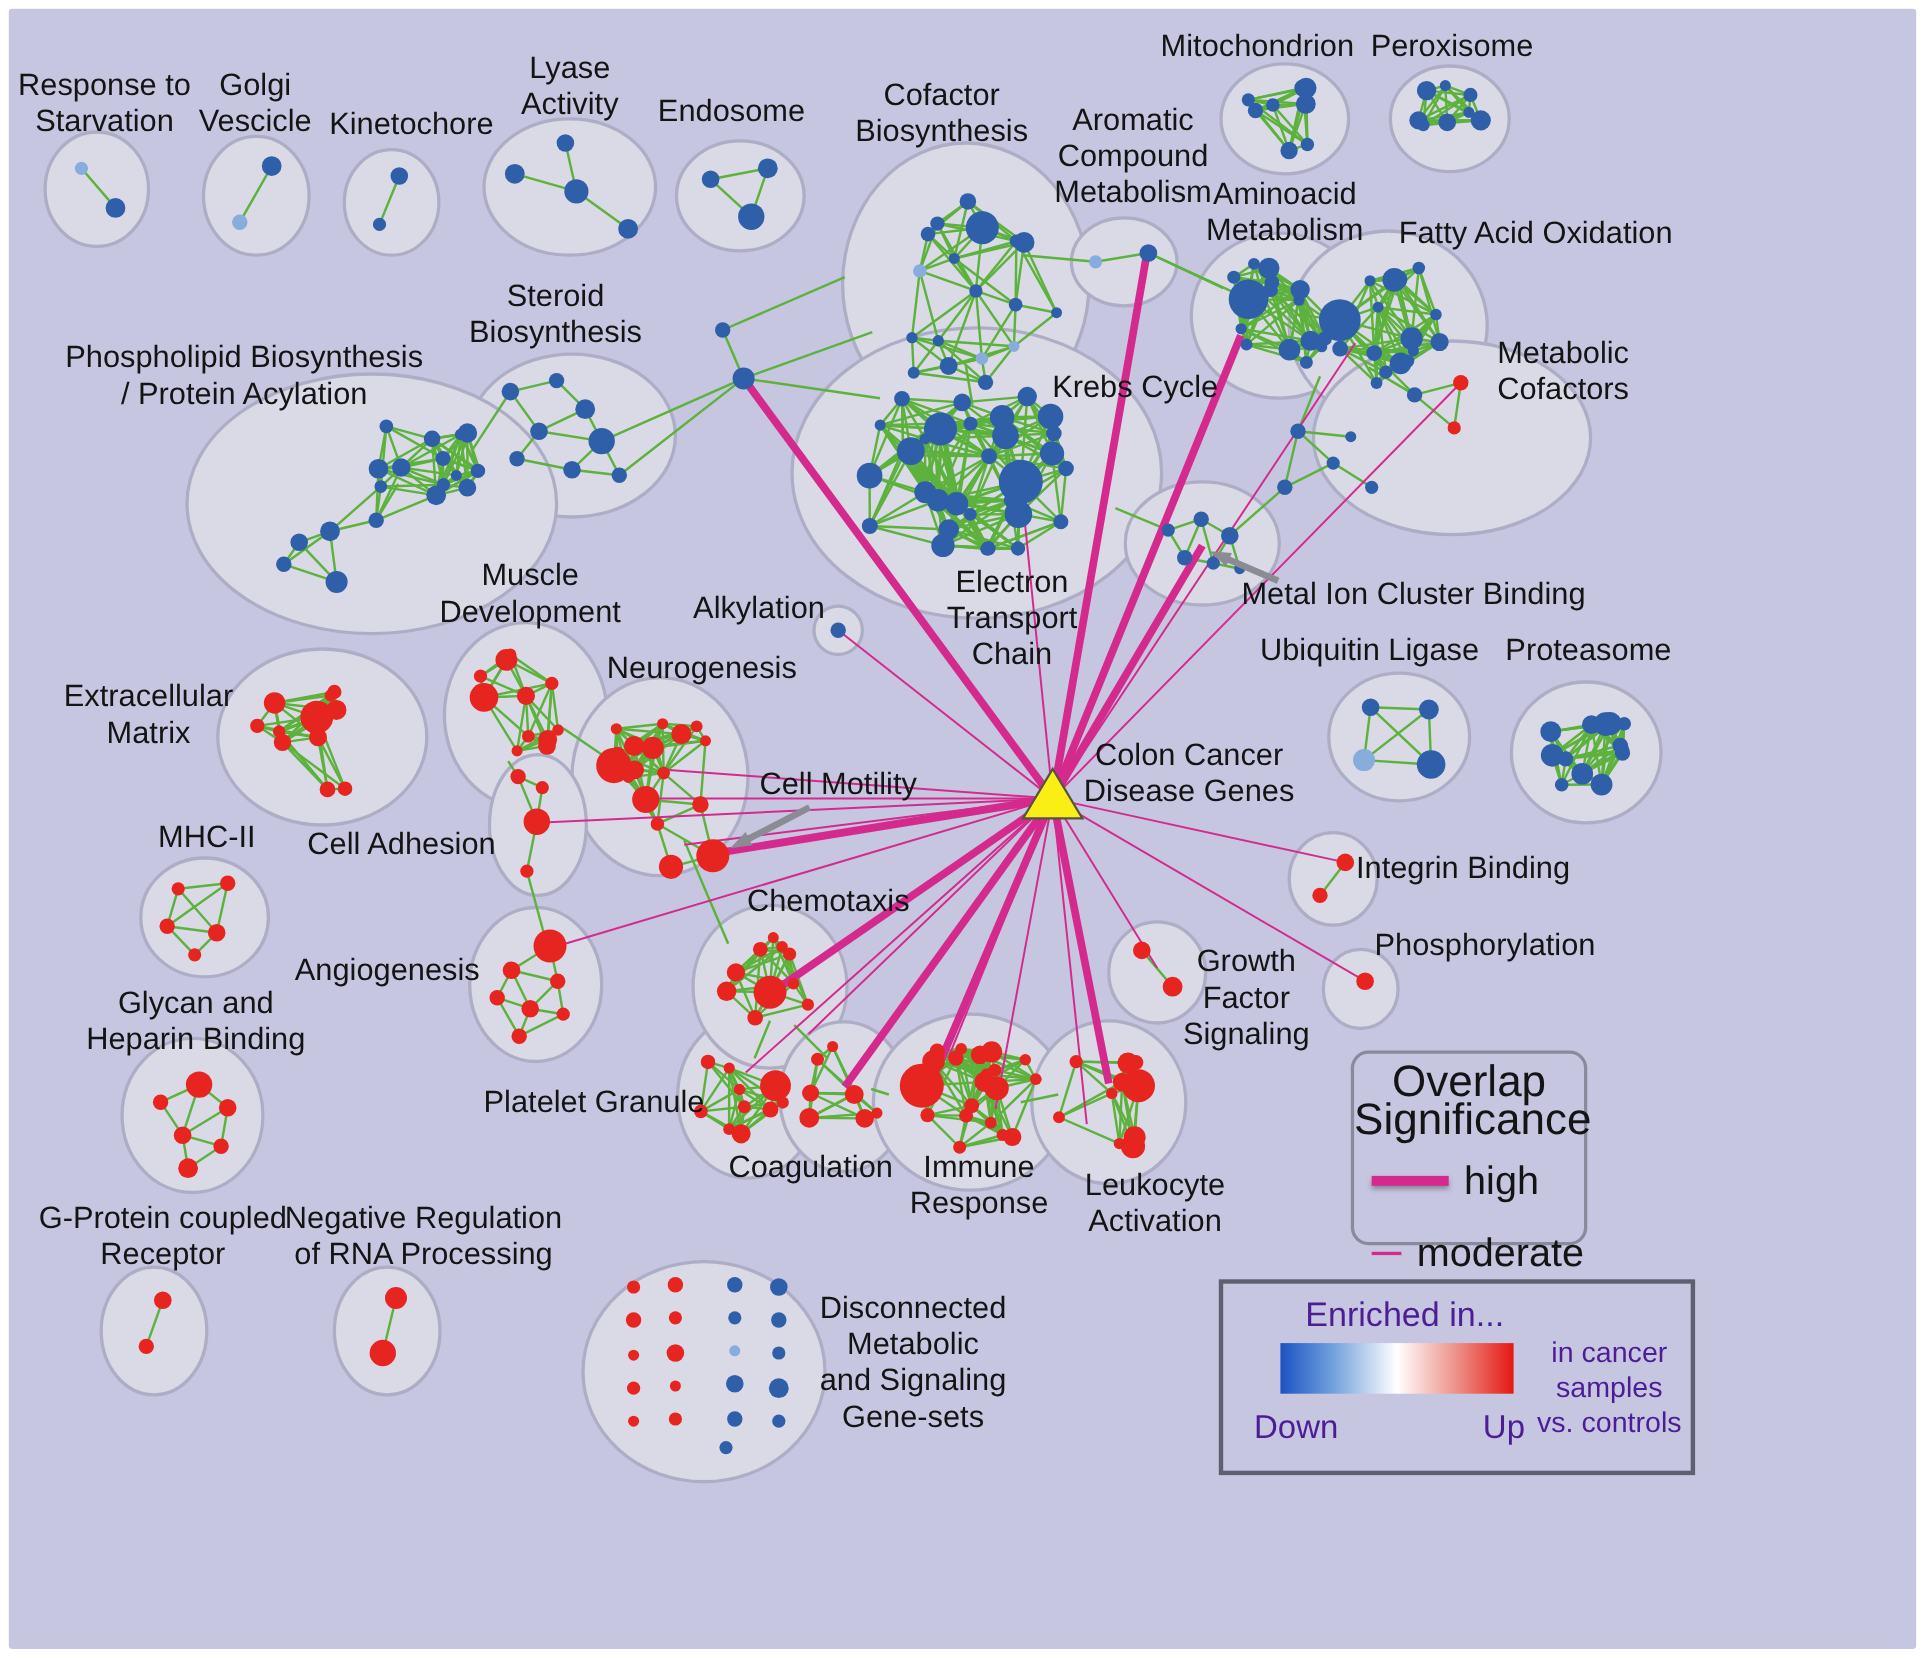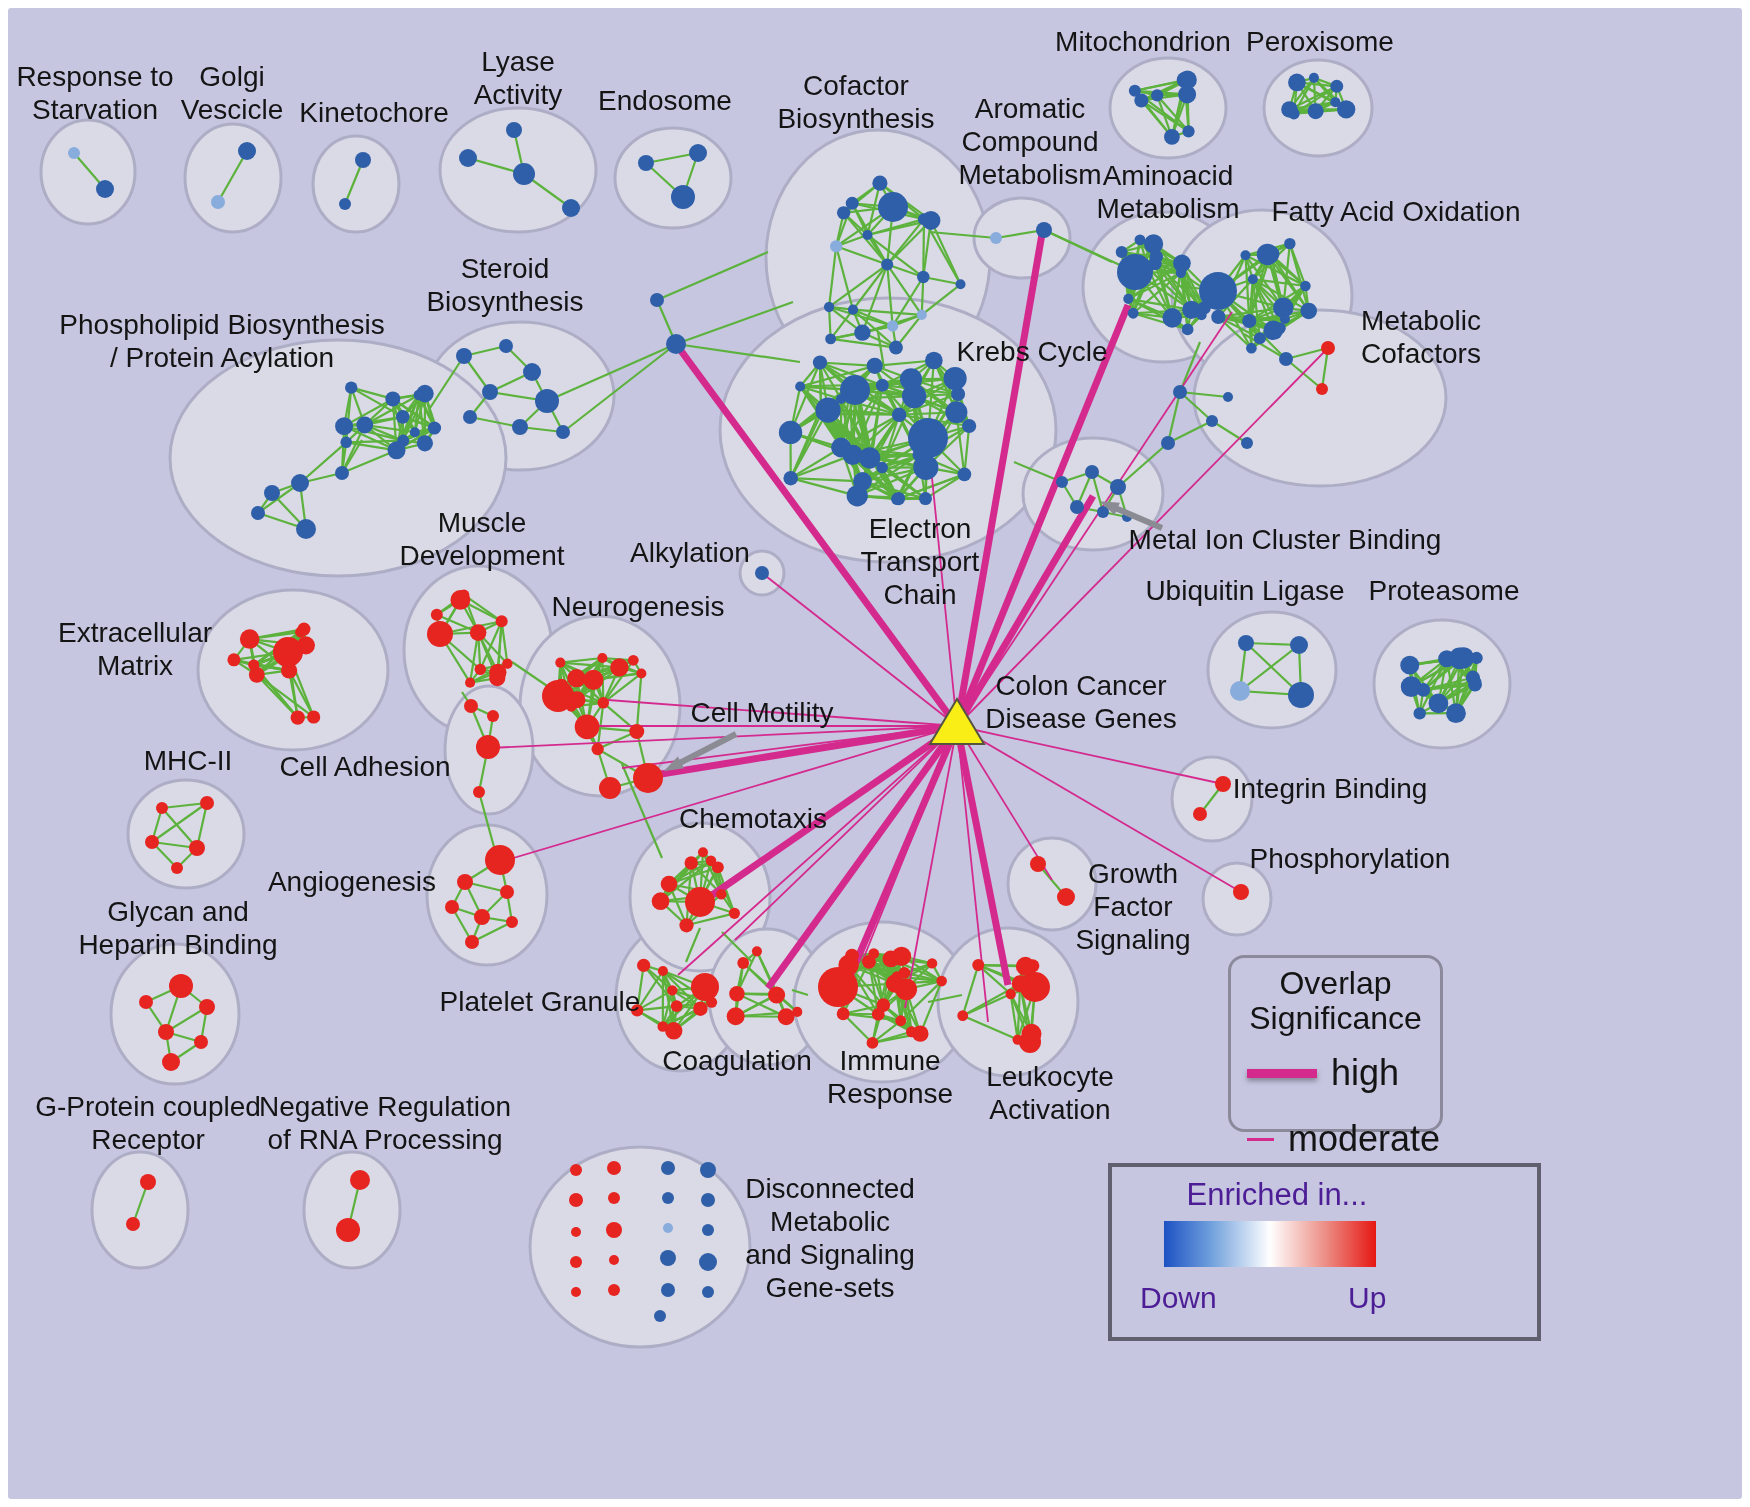--- a/index.html
+++ b/index.html
@@ -1,20 +1,20 @@
 <!DOCTYPE html>
 <html><head>
 <meta charset="utf-8">
 <style>
   html,body{margin:0;padding:0;background:#ffffff;}
   .stage{position:relative;width:1750px;height:1507px;background:#ffffff;font-family:"Liberation Sans",sans-serif;overflow:hidden;}
   .stage svg{position:absolute;left:0;top:0;}
   svg text{font-family:"Liberation Sans",sans-serif;}
   .legend-overlap{position:absolute;left:1228px;top:955px;width:215px;height:177px;background:#c6c6e1;border:3px solid #8a8a9c;border-radius:16px;box-sizing:border-box;color:#141414;}
-  .lo-title{margin-top:8px;text-align:center;font-size:32px;line-height:35px;}
+  .lo-title{margin-top:8px;text-align:center;font-size:40px;line-height:35px;}
   .lo-row{display:flex;align-items:center;margin:16px 0 0 16px;}
   .lo-row.second{margin-top:24px;}
   .swatch-high{width:70px;height:9px;background:#d42a8e;box-shadow:0 3px 5px rgba(70,70,80,0.5);}
   .swatch-mod{width:70px;height:3px;background:#d42a8e;}
   .lo-label{margin-left:14px;font-size:36px;}
   .legend-enriched{position:absolute;left:1108px;top:1163px;width:433px;height:178px;background:#c6c6e1;border:4px solid #5f5f70;box-sizing:border-box;color:#4c1d95;}
   .le-title{position:absolute;left:0;top:10px;width:330px;text-align:center;font-size:31px;}
   .le-bar{position:absolute;left:52px;top:54px;width:212px;height:46px;
           background:linear-gradient(to right,#1d52c3 0%,#6f9fdc 22%,#ffffff 50%,#ec8f86 76%,#e61713 100%);}
   .le-down{position:absolute;left:28px;top:114px;font-size:30px;}
@@ -1723,14 +1723,19 @@
       <span class="swatch-mod"></span>
       <span class="lo-label">moderate</span>
     </div>
   </div>
 
   <div class="legend-enriched">
     <div class="le-title">Enriched in...</div>
     <div class="le-bar"></div>
     <div class="le-down">Down</div>
     <div class="le-up">Up</div>
+    <div class="le-side">
+      <div>in cancer</div>
+      <div>samples</div>
+      <div>vs. controls</div>
+    </div>
   </div>
 </div>
 
 </body></html>

